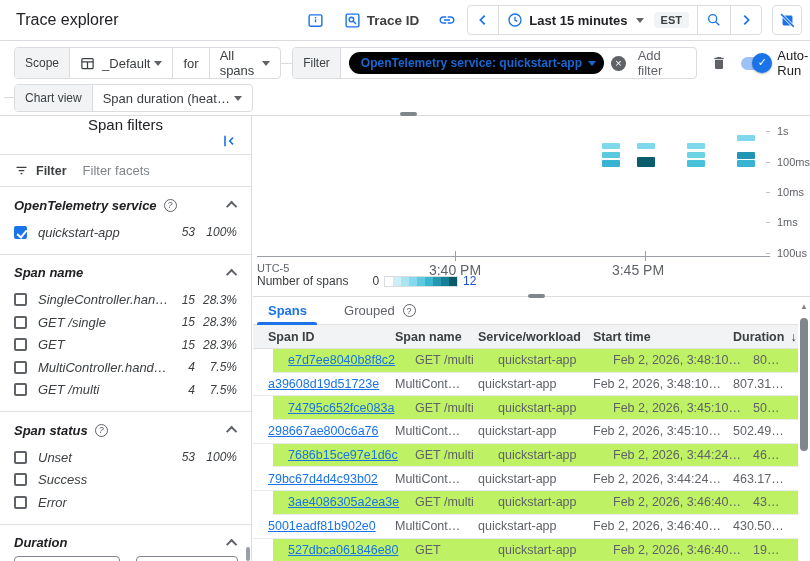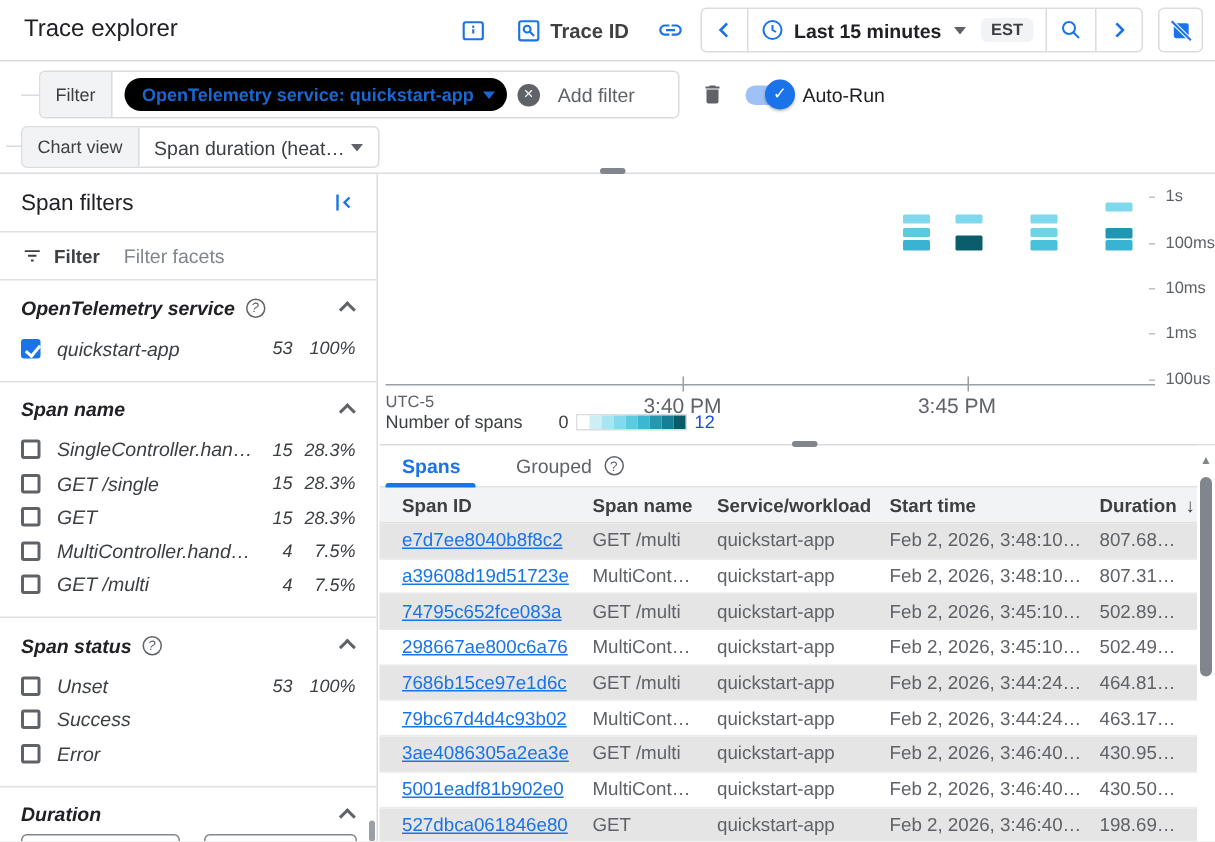--- a/index.html
+++ b/index.html
@@ -35,21 +35,21 @@
   .trash-btn{margin-left:14px;cursor:pointer;display:flex;align-items:center;}
   .toggle{position:relative;width:30px;height:13px;border-radius:7px;background:#9ec1f7;margin-left:14px;cursor:pointer;}
   .toggle-knob{position:absolute;right:-3px;top:-4px;width:20px;height:20px;border-radius:50%;background:#1a73e8;display:flex;align-items:center;justify-content:center;color:#fff;font-size:11px;box-shadow:0 1px 2px rgba(0,0,0,.3);}
   .autorun-label{font-size:13px;color:#202124;margin-left:8px;}
   .frow2{position:absolute;left:14px;top:84px;display:flex;align-items:center;}
   .frow2 .group{height:28px;}
   .l-conn{position:absolute;left:4px;top:97px;width:10px;height:1px;background:#dadce0;}
   .hdiv{position:absolute;left:0;right:0;top:115px;border-top:1px solid #dadce0;}
   
   .sidebar{position:absolute;left:0;top:116px;width:252px;bottom:0;background:#fff;border-right:1px solid #dadce0;overflow:hidden;}
-  .sb-title-row{height:39px;display:flex;align-items:center;padding:0 14px;border-bottom:1px solid #e0e0e0;}
+  .sb-title-row{height:39px;display:flex;align-items:center;padding:0 14px;border-bottom:1px solid #e0e0e0;flex-direction:column;}
   .sb-title{font-size:15px;color:#202124;}
   .collapse-btn{margin-left:auto;cursor:pointer;display:flex;align-items:center;}
   .facet-row{height:32px;display:flex;align-items:center;padding:0 14px;border-bottom:1px solid #e0e0e0;}
   .facet-filter-label{font-size:12.5px;font-weight:bold;color:#3c4043;margin-left:7px;}
   .facet-filter-ph{font-size:13px;color:#80868b;margin-left:16px;cursor:text;}
   .sec{padding:2px 14px 10px 14px;border-bottom:1px solid #e0e0e0;font-style:italic;}
   .sec:last-of-type{border-bottom:none;}
   .sec-head{height:32px;display:flex;align-items:center;}
   .sec-title{font-size:13px;font-weight:bold;color:#202124;}
   .help-ic{width:13px;height:13px;border:1px solid #5f6368;border-radius:50%;color:#5f6368;font-size:9px;display:inline-flex;align-items:center;justify-content:center;margin-left:7px;cursor:pointer;}
@@ -85,21 +85,21 @@
   .tab-active{margin-left:15px;font-size:13px;font-weight:bold;color:#1a73e8;cursor:pointer;}
   .tab-underline{position:absolute;left:4px;bottom:-1px;width:60px;height:3px;background:#1a73e8;border-radius:2px 2px 0 0;}
   .tab-inactive{margin-left:37px;font-size:13px;color:#5f6368;cursor:pointer;}
   .tabs-row .help-ic{margin-left:8px;}
   .grid{display:grid;grid-template-columns:127px 83px 115px 140px 1fr;padding-left:15px;padding-right:24px;align-items:center;}
   .thead{height:24px;background:#f1f3f4;border-bottom:1px solid #e0e0e0;}
   .thead span{font-size:12.5px;font-weight:bold;color:#3c4043;white-space:nowrap;}
   .th-dur{text-align:right;}
   .sort-arrow{font-weight:bold;color:#3c4043;margin-left:6px;}
   .trow{height:23.7px;border-bottom:1px solid #e8eaed;cursor:pointer;}
-  .trow.odd{background:#e5e5e5;}
+  .trow.odd{background:#bef264;margin-left:20px;}
   .tcell{font-size:12.5px;color:#5f6368;white-space:nowrap;overflow:hidden;text-overflow:ellipsis;padding-right:10px;}
   .tcell.c0{color:#1a73e8;text-decoration:underline;}
   .tcell.c4{text-align:right;padding-right:0;}
   .vsb{position:absolute;right:0;top:0;width:12px;bottom:0;background:#fff;}
   .vsb-up{position:absolute;top:5px;left:2px;font-size:8px;color:#80868b;cursor:pointer;}
   .vsb-thumb{position:absolute;left:2px;top:21px;width:8px;height:133px;background:#80868b;border-radius:4px;cursor:grab;}
   svg{display:block;}
 </style>
 </head>
 <body>
@@ -176,20 +176,38 @@
               <rect x="5" y="5" width="14" height="14" rx="2" fill="#1a73e8"></rect>
               <path d="M3 3l18 18" stroke="#fff" stroke-width="4"></path>
               <path d="M3 3l18 18" stroke="#1a73e8" stroke-width="2"></path>
             </svg>
         </span>
       </div>
     </div>
   </div>
 
   <div class="frow1">
+    <div class="group">
+      <div class="gseg lab">Scope</div>
+      <div class="gseg">
+        <span style="margin-right:7px;">
+          <svg width="15" height="15" viewBox="0 0 24 24">
+              <rect x="3" y="4" width="18" height="16" rx="1.5" fill="none" stroke="#3c4043" stroke-width="2"></rect>
+              <path d="M3 9.5h18M12 9.5V20" stroke="#3c4043" stroke-width="2"></path>
+            </svg>
+        </span>
+        <span>_Default</span>
+        <span class="caret"></span>
+      </div>
+      <div class="gseg">for</div>
+      <div class="gseg">
+        <span>All spans</span>
+        <span class="caret"></span>
+      </div>
+    </div>
     <div class="connector"></div>
     <div class="group" style="width:427px;">
       <div class="gseg lab">Filter</div>
       <div class="gseg" style="flex:1;border-left:1px solid #dadce0;padding:0 8px;">
         <span class="chip">
           <span>OpenTelemetry service: quickstart-app</span>
           <span class="caret"></span>
         </span>
         <span class="chip-close">×</span>
         <span class="add-filter">Add filter</span>

